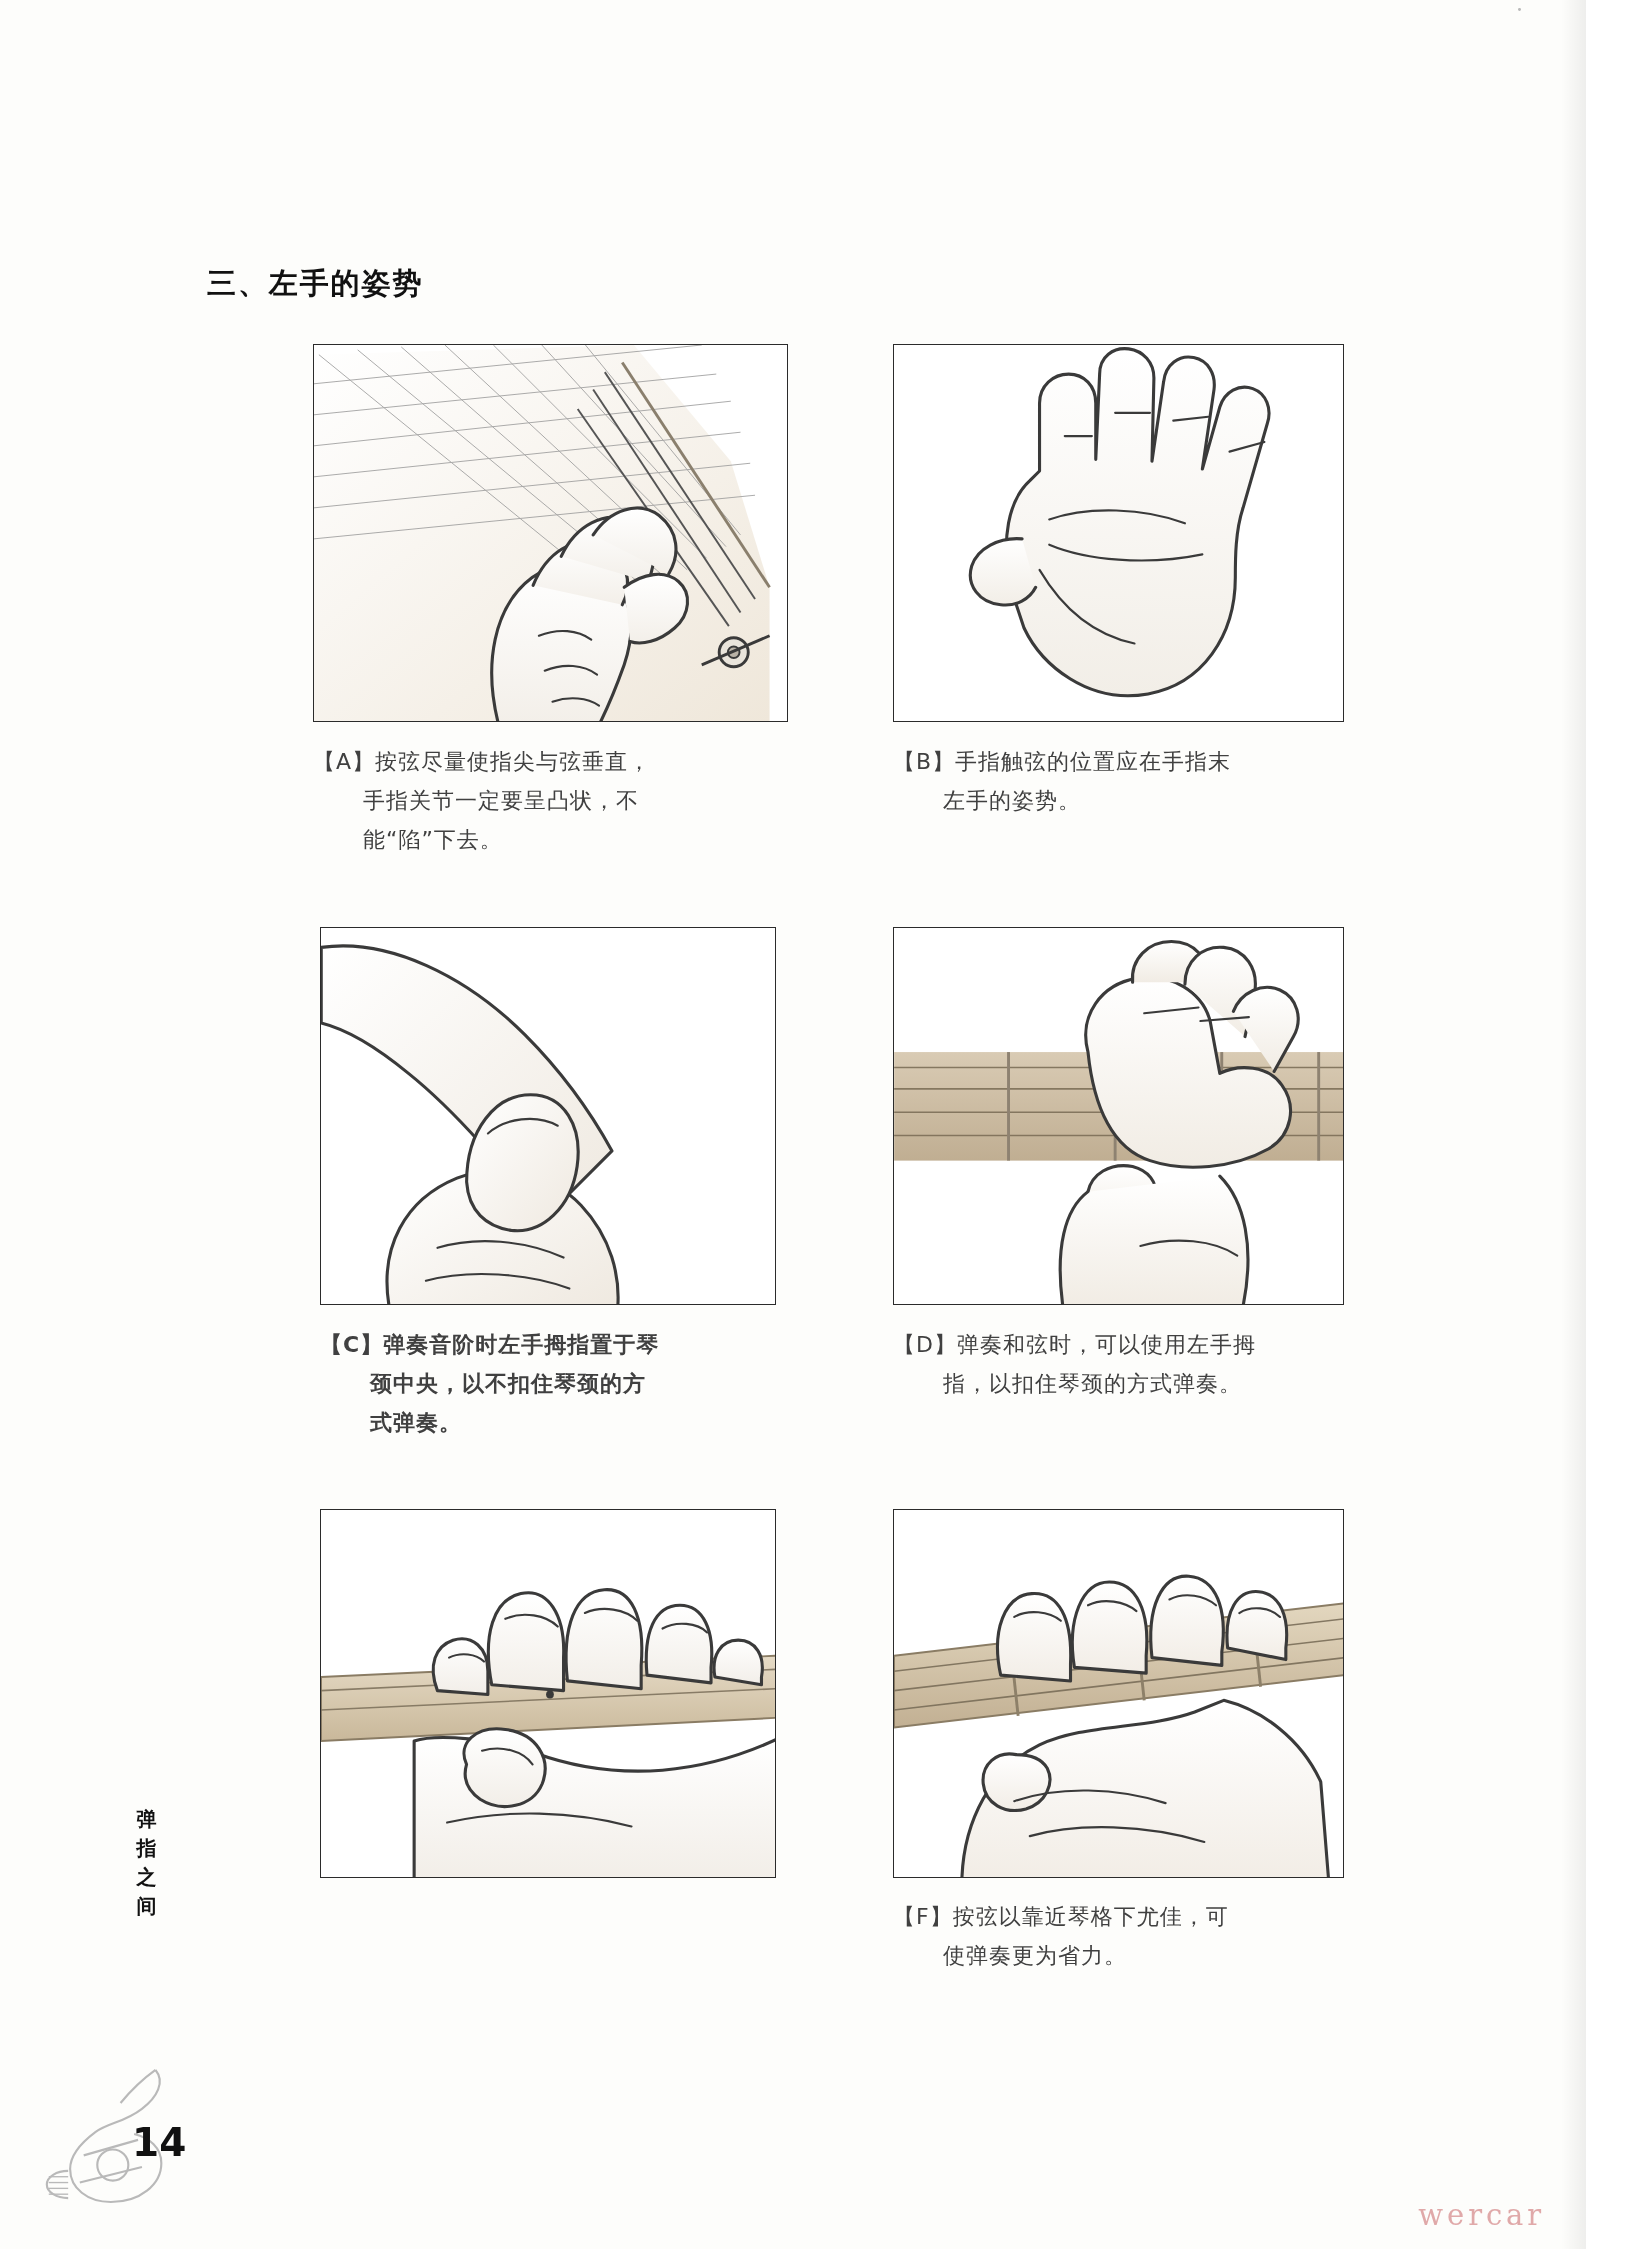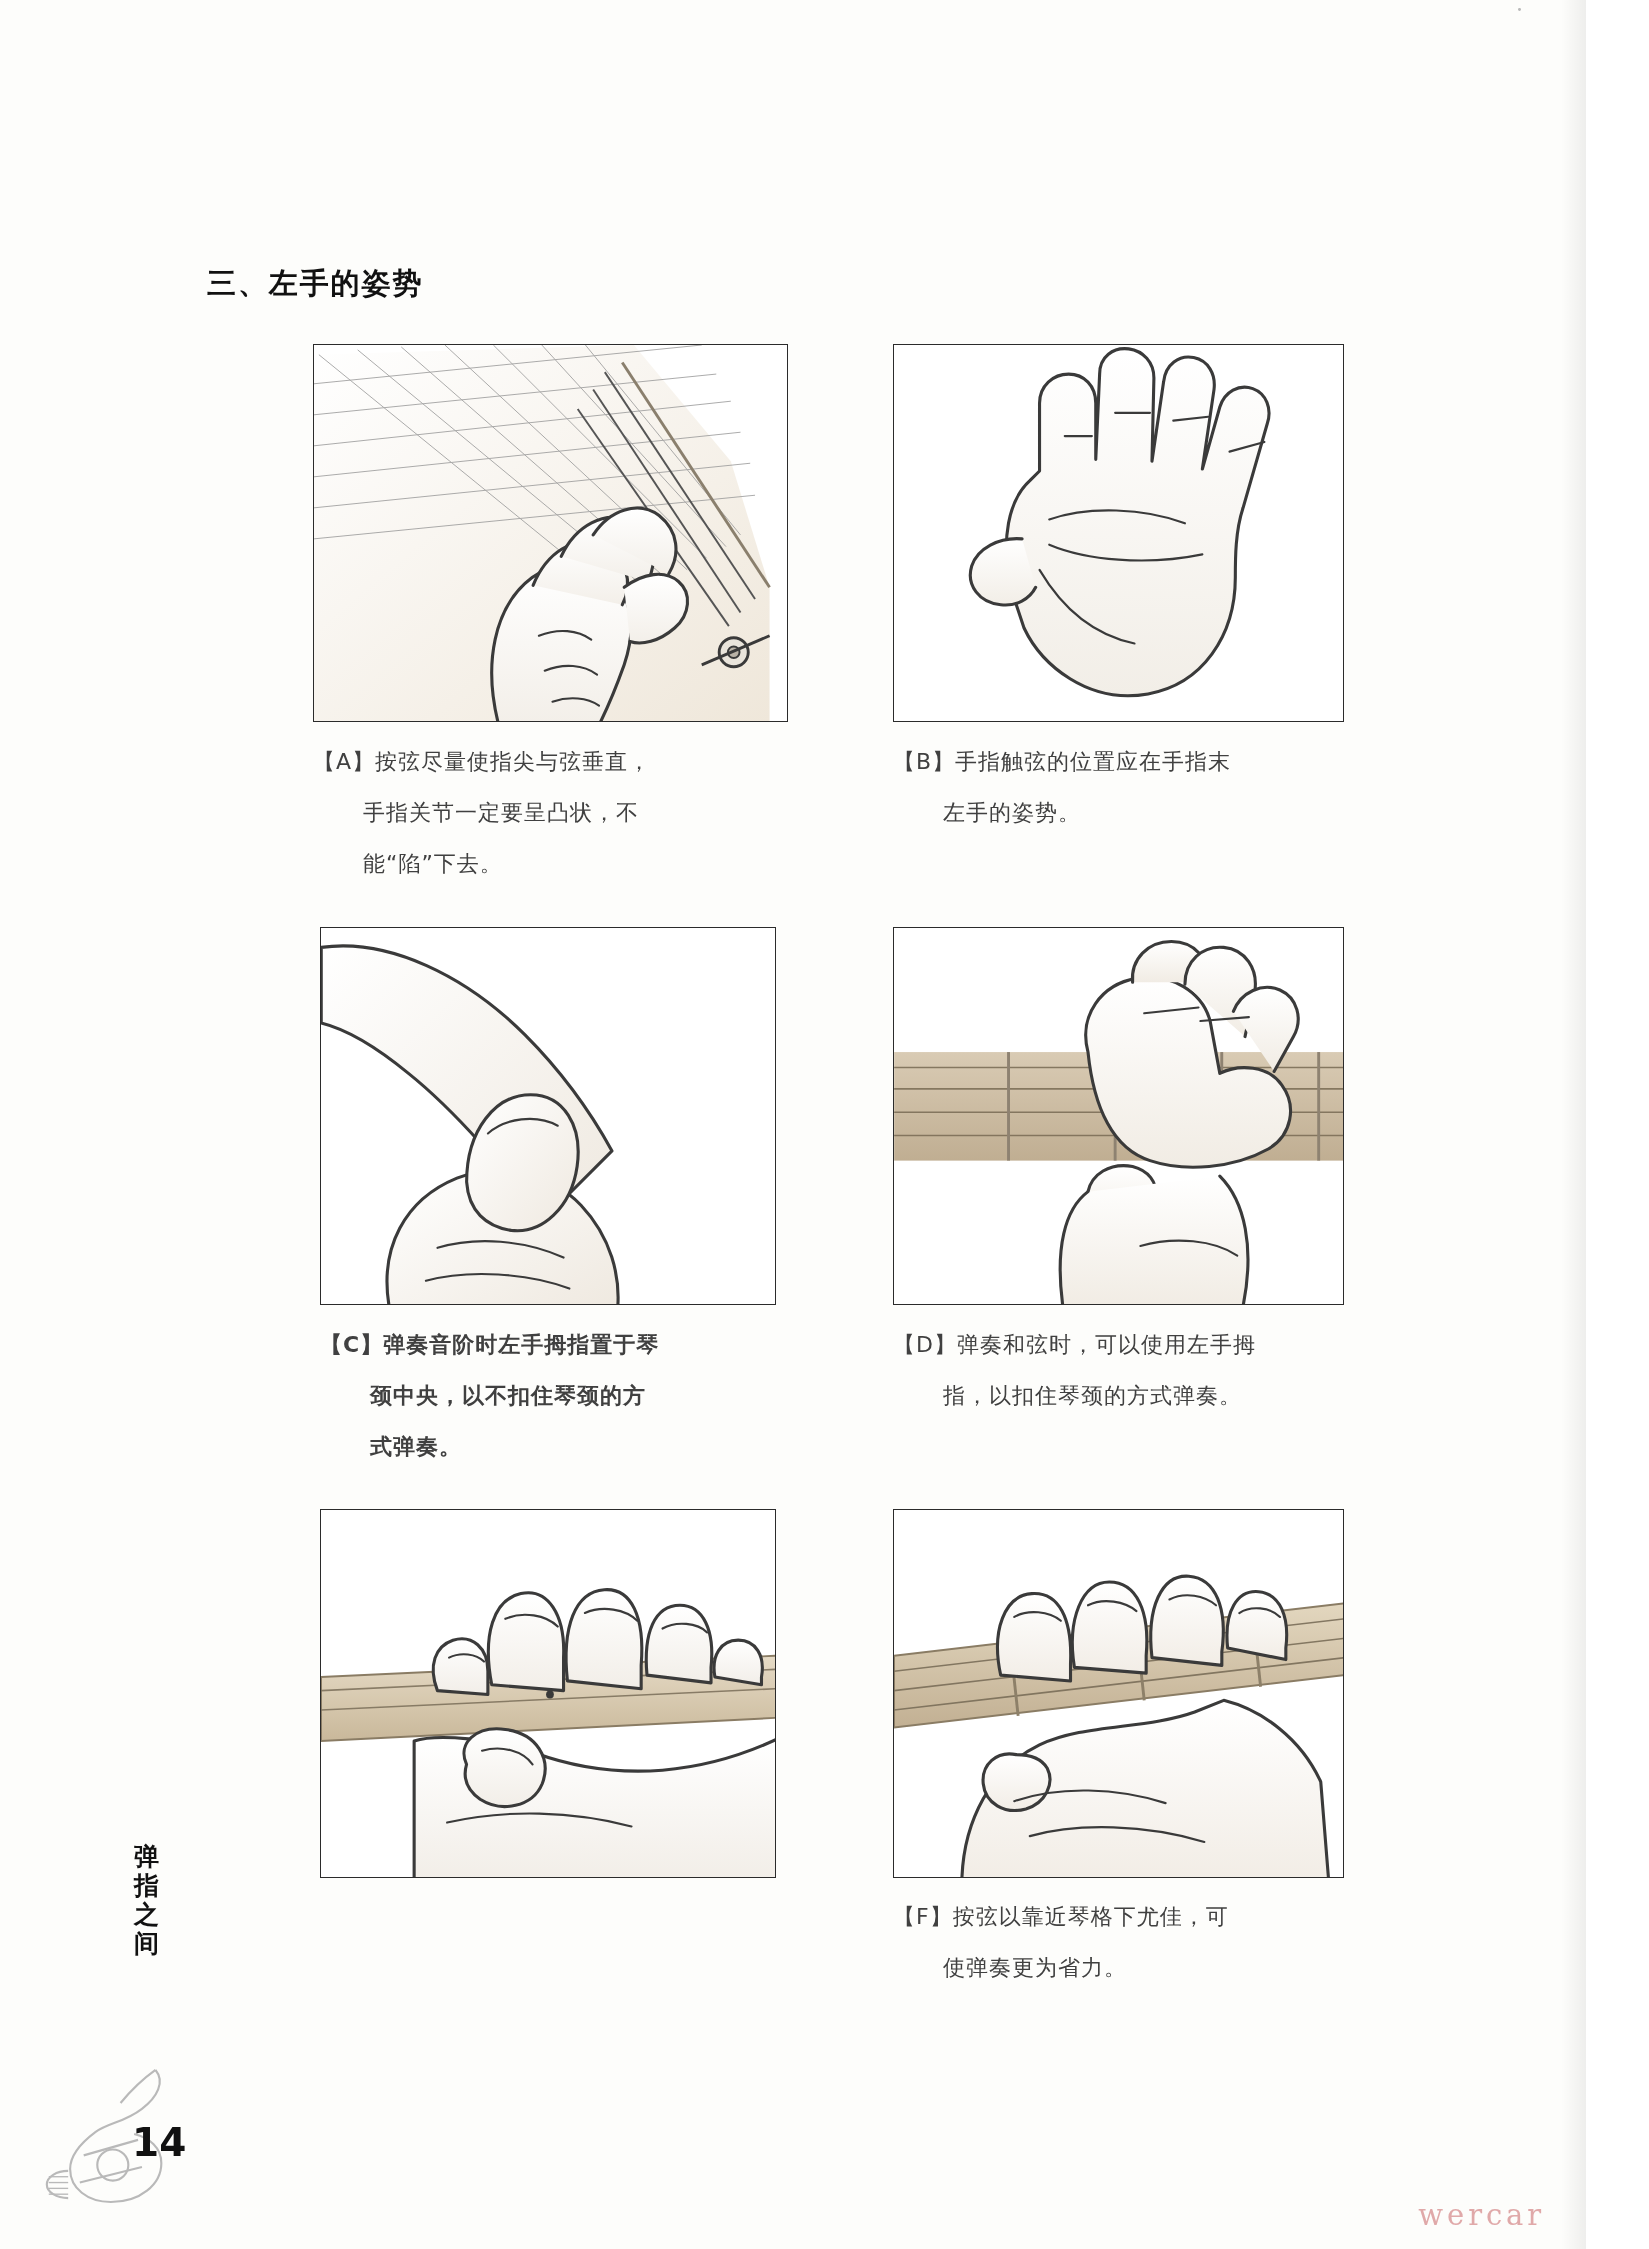--- a/index.html
+++ b/index.html
@@ -71,30 +71,29 @@
     line-height: 39px;
     color: #404040;
     letter-spacing: 1px;
   }
   .caption .ln {
     display: block;
     white-space: pre;
   }
   .caption .ln.indent {
     padding-left: 50px;
-    margin-top: 12px;
   }
 
   
   .spine-text {
     position: absolute;
     left: 128px;
-    top: 1842px;
+    top: 1805px;
     width: 39px;
-    font-size: 25px;
+    font-size: 20px;
     font-weight: bold;
     line-height: 29px;
     letter-spacing: 1.9px;
     color: #111;
     text-align: center;
   }
   .uke-outline {
     position: absolute;
     left: 41px;
     top: 2062px;

